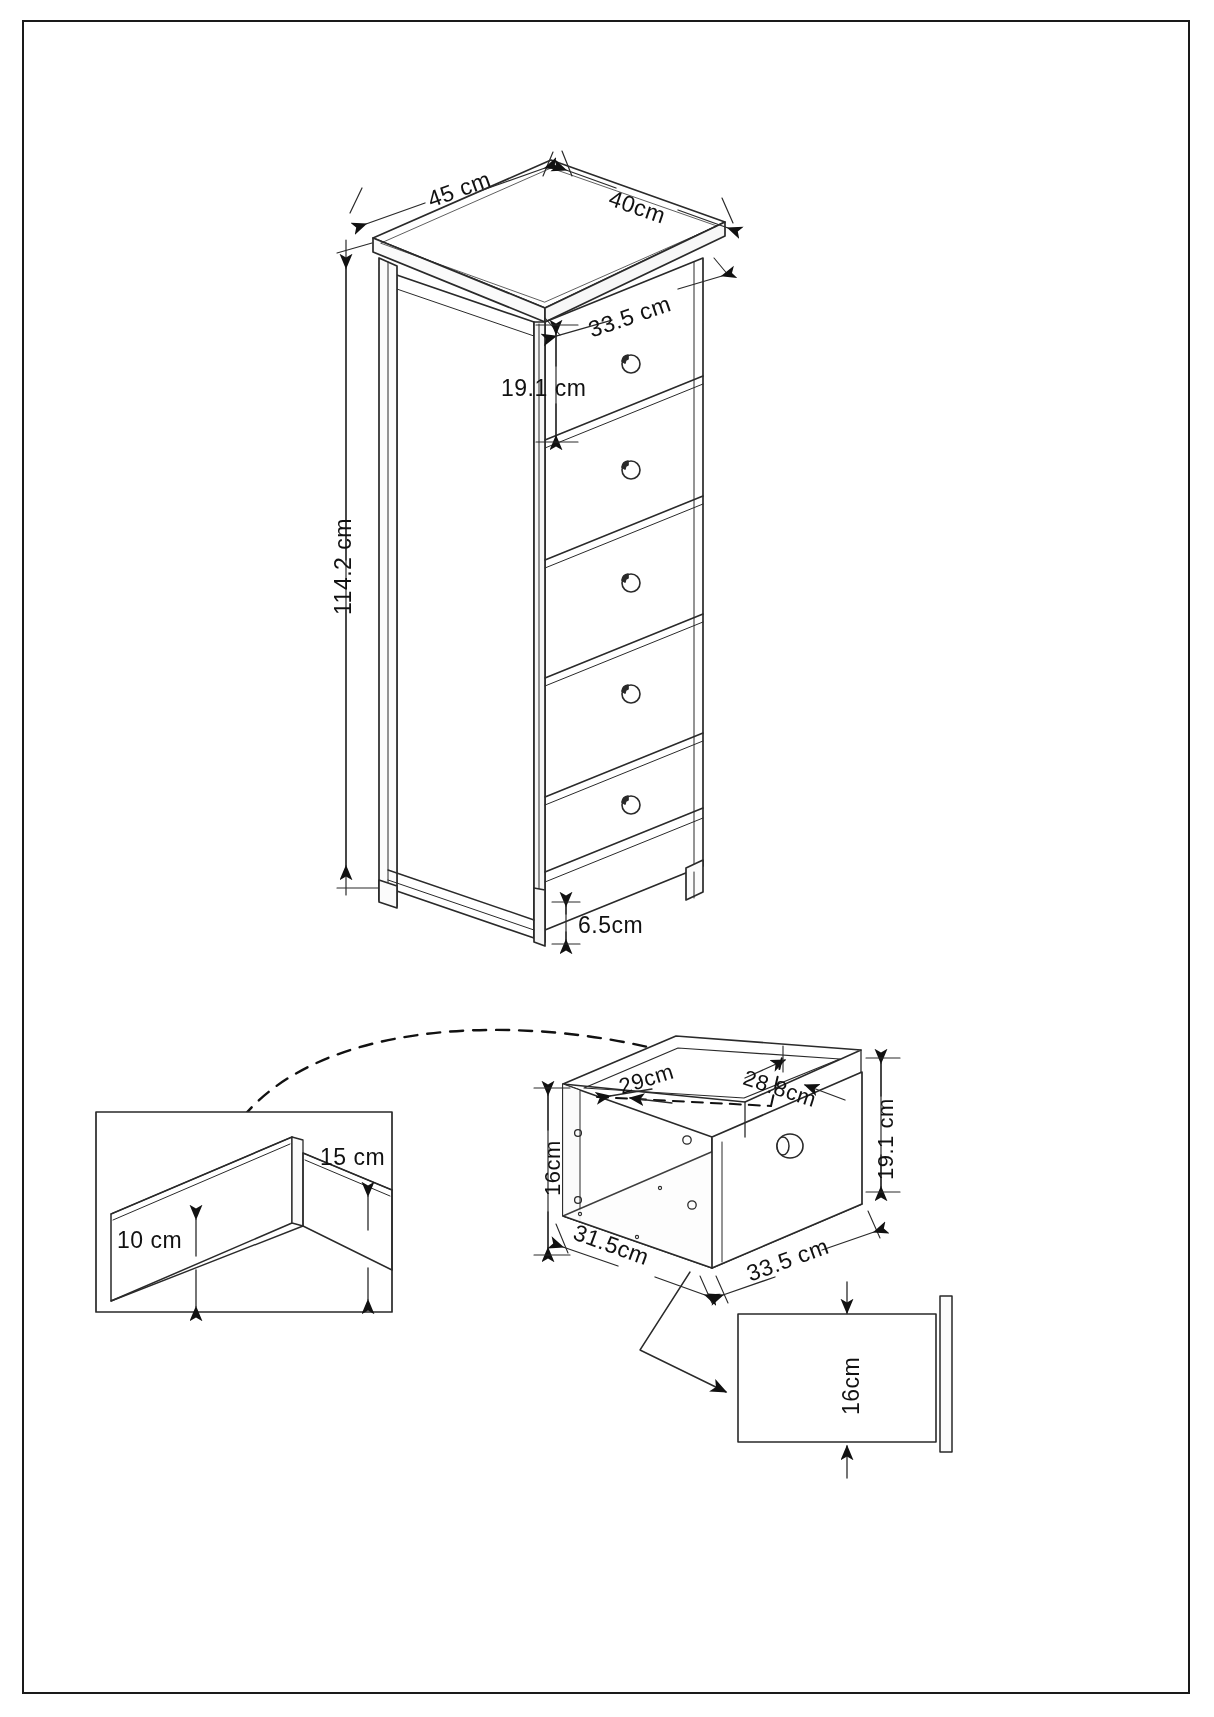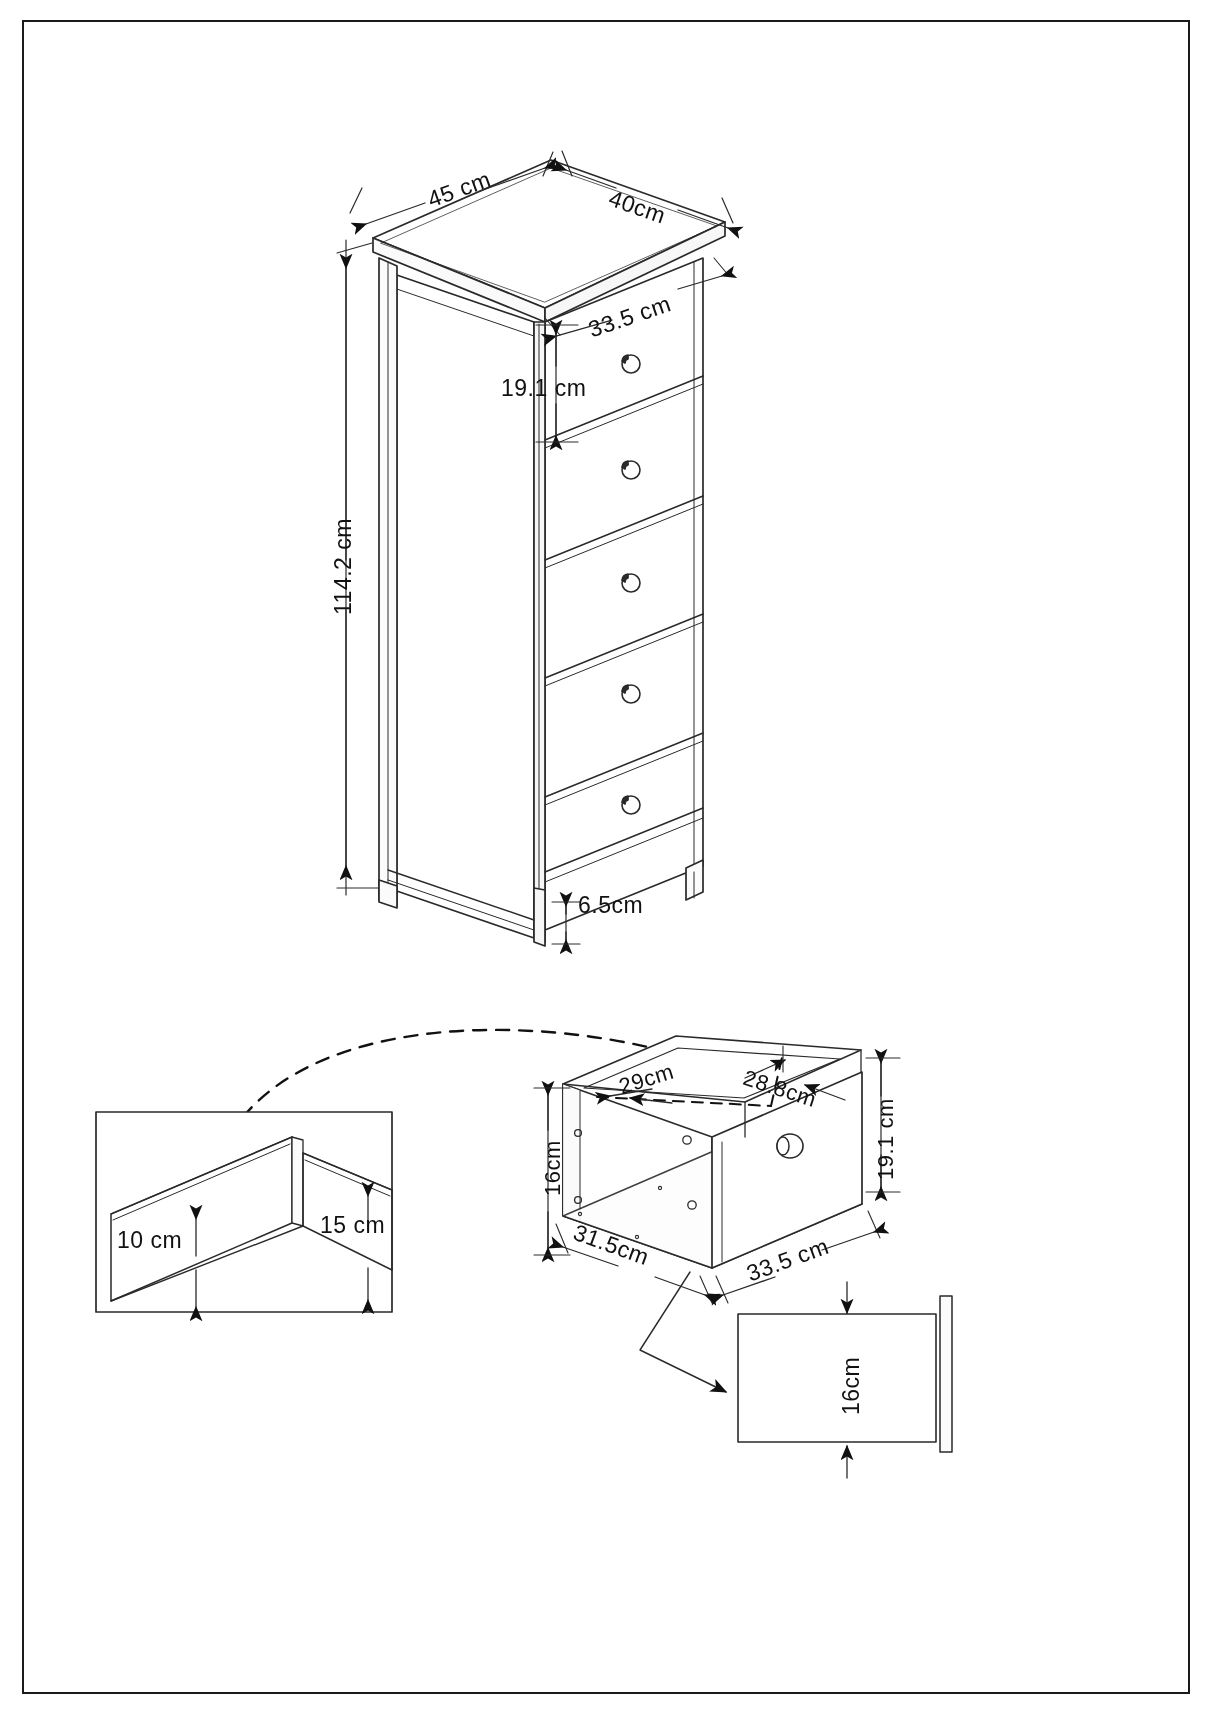--- a/index.html
+++ b/index.html
@@ -215,33 +215,33 @@
   <div class="dimtxt lg" style="left:424px;top:188px;transform:rotate(-20deg);transform-origin:left top;">45 cm</div>
 
   <div class="dimtxt lg" style="left:614px;top:185px;transform:rotate(19deg);transform-origin:left top;">40cm</div>
 
   <div class="dimtxt lg" style="left:585px;top:318px;transform:rotate(-19deg);transform-origin:left top;">33.5 cm</div>
 
   <div class="dimtxt lg" style="left:501px;top:375px;">19.1 cm</div>
 
   <div class="dimtxt lg" style="left:330px;top:615px;transform:rotate(-90deg);transform-origin:left top;">114.2 cm</div>
 
-  <div class="dimtxt lg" style="left:578px;top:892px;">6.5cm</div>
+  <div class="dimtxt lg" style="left:578px;top:912px;">6.5cm</div>
 
   <div class="dimtxt" style="left:616px;top:1075px;transform:rotate(-17deg);transform-origin:left top;">29cm</div>
 
   <div class="dimtxt" style="left:748px;top:1065px;transform:rotate(18deg);transform-origin:left top;">28.8cm</div>
 
   <div class="dimtxt" style="left:540px;top:1196px;transform:rotate(-90deg);transform-origin:left top;">16cm</div>
 
   <div class="dimtxt" style="left:873px;top:1180px;transform:rotate(-90deg);transform-origin:left top;">19.1 cm</div>
 
   <div class="dimtxt lg" style="left:579px;top:1219px;transform:rotate(20deg);transform-origin:left top;">31.5cm</div>
 
   <div class="dimtxt lg" style="left:743px;top:1262px;transform:rotate(-20deg);transform-origin:left top;">33.5 cm</div>
 
   <div class="dimtxt lg" style="left:117px;top:1227px;">10 cm</div>
 
-  <div class="dimtxt lg" style="left:320px;top:1212px;text-align:center;">15 cm</div>
+  <div class="dimtxt lg" style="left:320px;top:1144px;text-align:center;">15 cm</div>
 
   <div class="dimtxt lg" style="left:838px;top:1415px;transform:rotate(-90deg);transform-origin:left top;">16cm</div>
 
 </div>
 
 </body></html>

